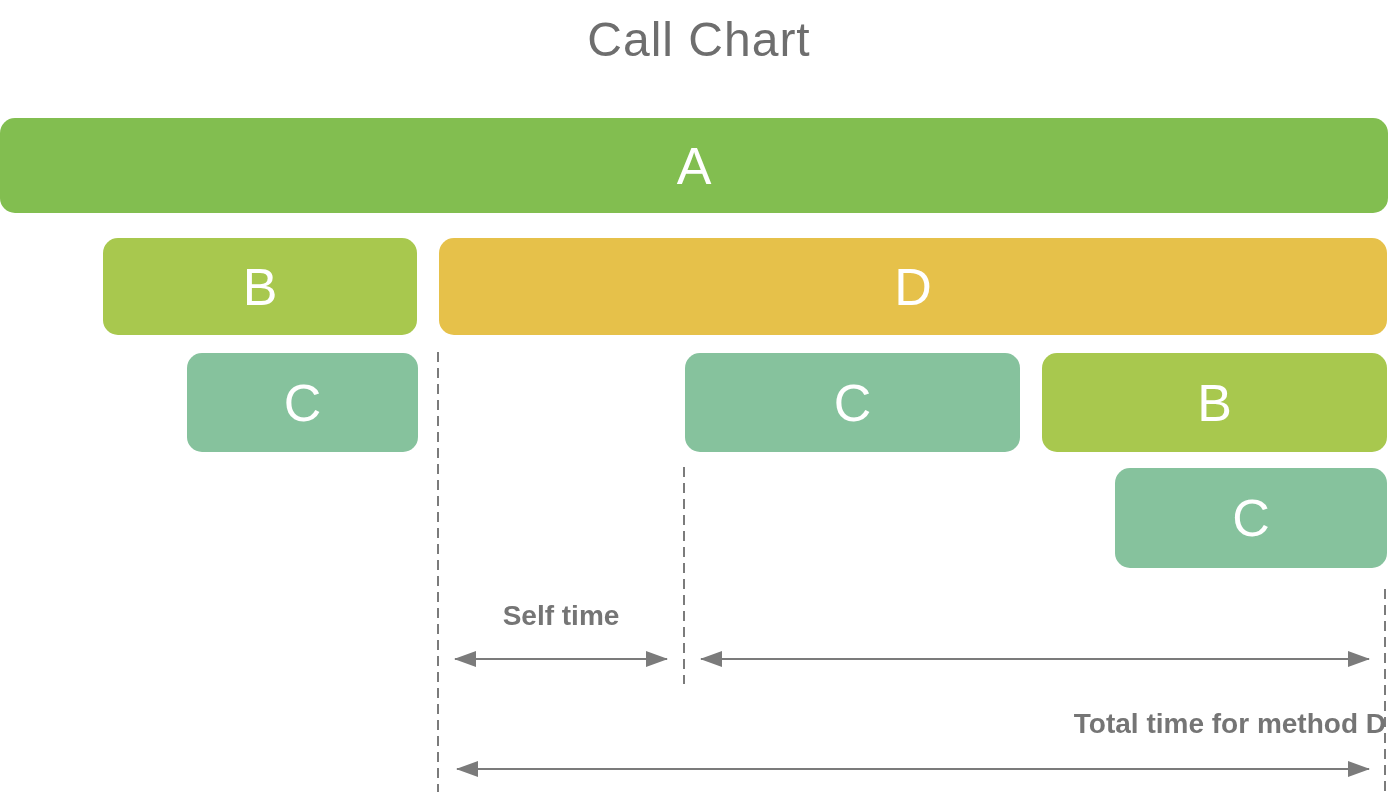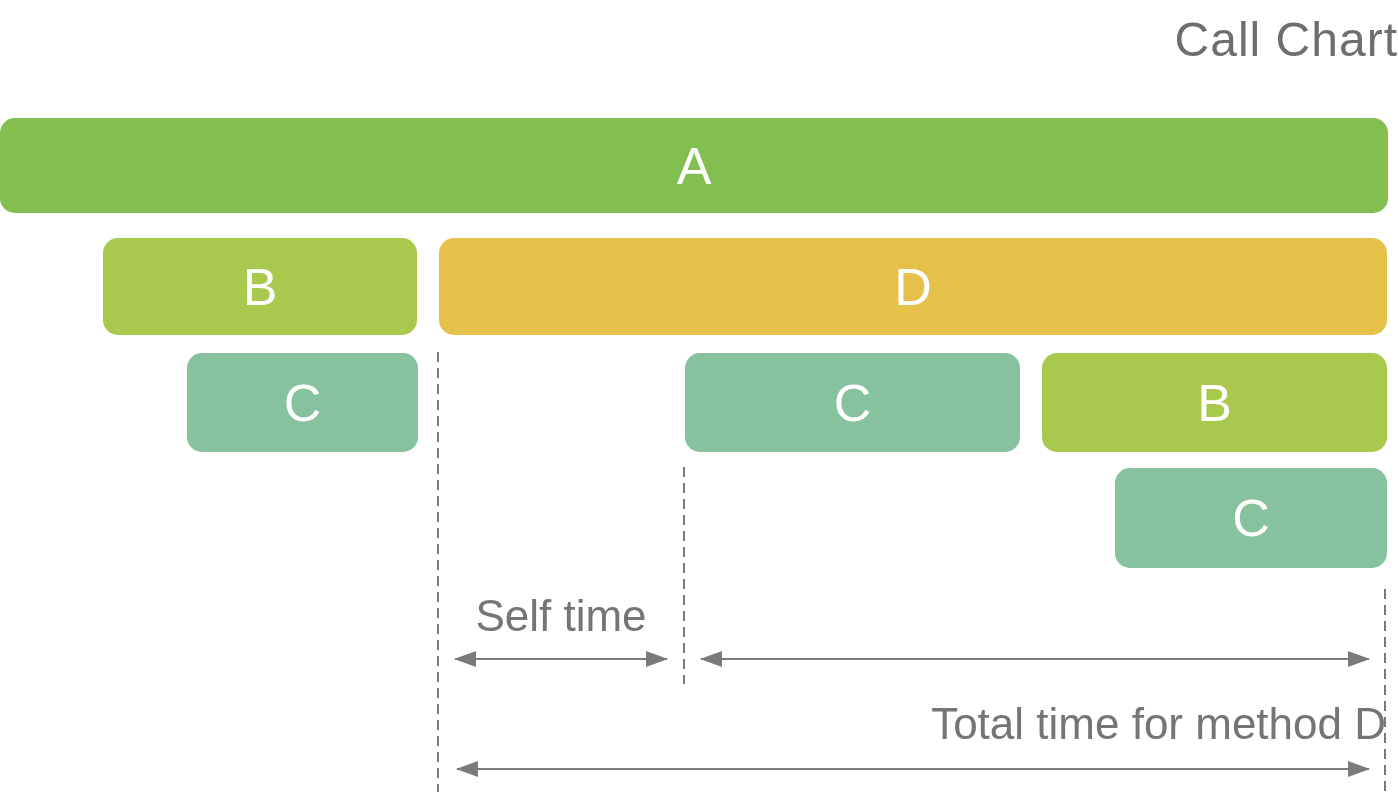--- a/index.html
+++ b/index.html
@@ -7,21 +7,21 @@
     position: relative;
     width: 1398px;
     height: 804px;
     background: #ffffff;
     font-family: "Liberation Sans", "DejaVu Sans", sans-serif;
     overflow: hidden;
   }
   .title {
     position: absolute;
     left: 0; top: 12px; width: 100%;
-    text-align: right;
+    text-align: center;
     font-size: 48px;
     font-weight: 300;
     color: #6e6e6e;
     letter-spacing: 1px;
   }
   .bar {
     position: absolute;
     border-radius: 15px;
     display: flex;
     align-items: center;
@@ -57,22 +57,22 @@
     border-color: transparent #7b7b7b transparent transparent;
   }
   .arrow::after {
     right: -1px;
     border-width: 8px 0 8px 22px;
     border-color: transparent transparent transparent #7b7b7b;
   }
   .anno-label {
     position: absolute;
     color: #757575;
-    font-size: 44px;
-    font-weight: 400;
+    font-size: 28px;
+    font-weight: 700;
     text-align: center;
     line-height: 44px;
   }
 </style>
 </head>
 <body>
 
 <div class="canvas">
 
   <div class="title">Call Chart</div>

